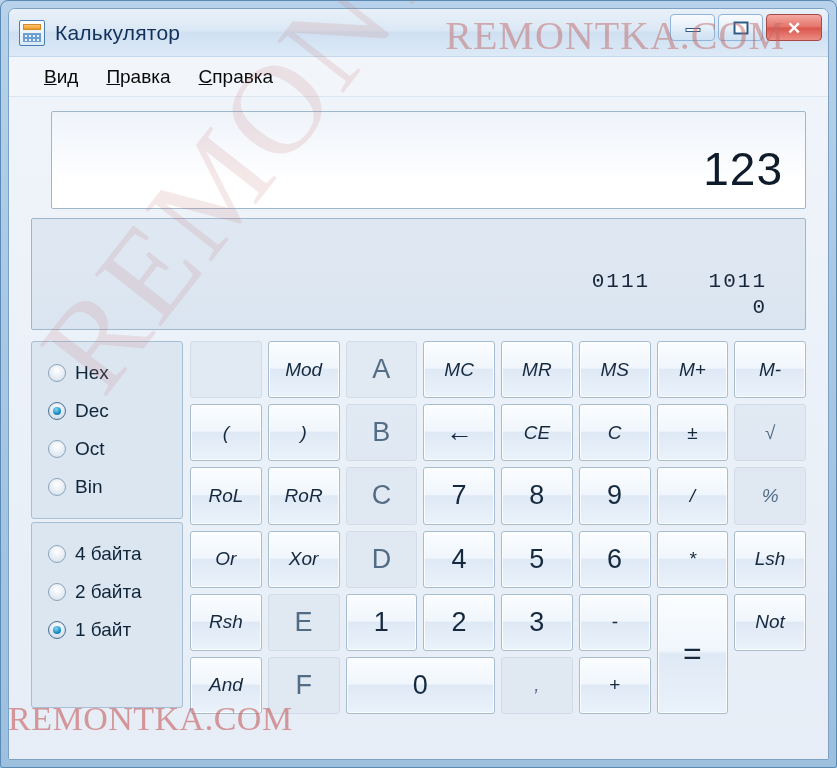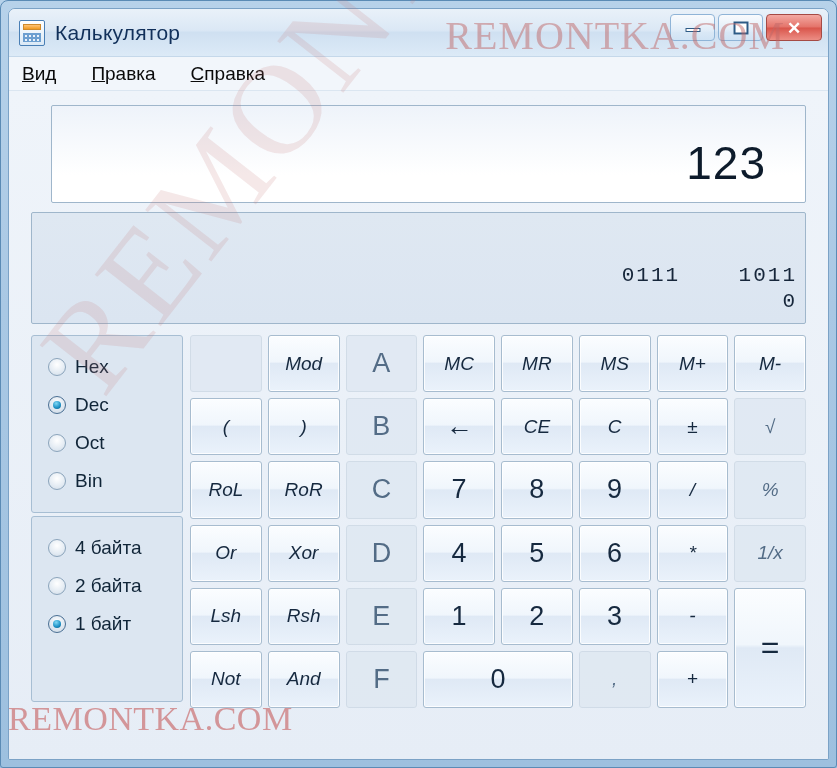--- a/index.html
+++ b/index.html
@@ -127,26 +127,26 @@
     position: absolute;
     left: 50%; top: 50%;
     transform: translate(-50%,-50%);
     width: 15px; height: 13px;
     border: 2px solid #2d5b86;
     background: #fff;
   }
 
   
   #menubar {
-    height: 34px;
+    height: 40px;
     background: #f2f6fb;
     display: flex;
     align-items: center;
-    padding-left: 13px;
-    gap: 35px;
+    padding-left: 35px;
+    gap: 28px;
     border-bottom: 1px solid #dbe6f1;
   }
   .menu-item {
     font-size: 19px;
     color: #0a0a0a;
     cursor: pointer;
     white-space: nowrap;
   }
   .menu-item u { text-decoration: underline; }
 
@@ -160,37 +160,37 @@
 
   
   #main-display {
     height: 98px;
     background: linear-gradient(180deg,#eef3fa 0%, #ffffff 72%, #ffffff 100%);
     border: 1px solid #9fb6cb;
     border-radius: 2px;
     display: flex;
     align-items: flex-end;
     justify-content: flex-end;
-    padding: 0 39px 12px 0;
+    padding: 0 22px 12px 0;
     margin-left: 20px;
   }
   #main-display-value {
     font-family: "Liberation Sans", sans-serif;
     font-size: 46px;
     color: #0d1b2b;
     letter-spacing: 1px;
   }
 
   #bin-display {
     margin-top: 9px;
     height: 112px;
     background: linear-gradient(180deg,#dfe8f2 0%, #dbe5f1 100%);
     border: 1px solid #9fb6cb;
     border-radius: 2px;
-    padding: 0 8px 8px 0;
+    padding: 0 38px 8px 0;
     display: flex;
     flex-direction: column;
     justify-content: flex-end;
     align-items: flex-end;
   }
   .bin-line {
     font-family: "Liberation Mono", monospace;
     font-size: 21px;
     color: #16263a;
     letter-spacing: 2px;
@@ -434,21 +434,20 @@
             <div class="btn digit">9</div>
             <div class="btn small">/</div>
             <div class="btn small disabled">%</div>
             <div class="btn small">Or</div>
             <div class="btn small">Xor</div>
             <div class="btn digit disabled">D</div>
             <div class="btn digit">4</div>
             <div class="btn digit">5</div>
             <div class="btn digit">6</div>
             <div class="btn small">*</div>
-            <div class="btn small disabled">1/x</div>
             <div class="btn small">Lsh</div>
             <div class="btn small">Rsh</div>
             <div class="btn digit disabled">E</div>
             <div class="btn digit">1</div>
             <div class="btn digit">2</div>
             <div class="btn digit">3</div>
             <div class="btn small">-</div>
             <div class="btn equals span-2row">=</div>
             <div class="btn small">Not</div>
             <div class="btn small">And</div>

